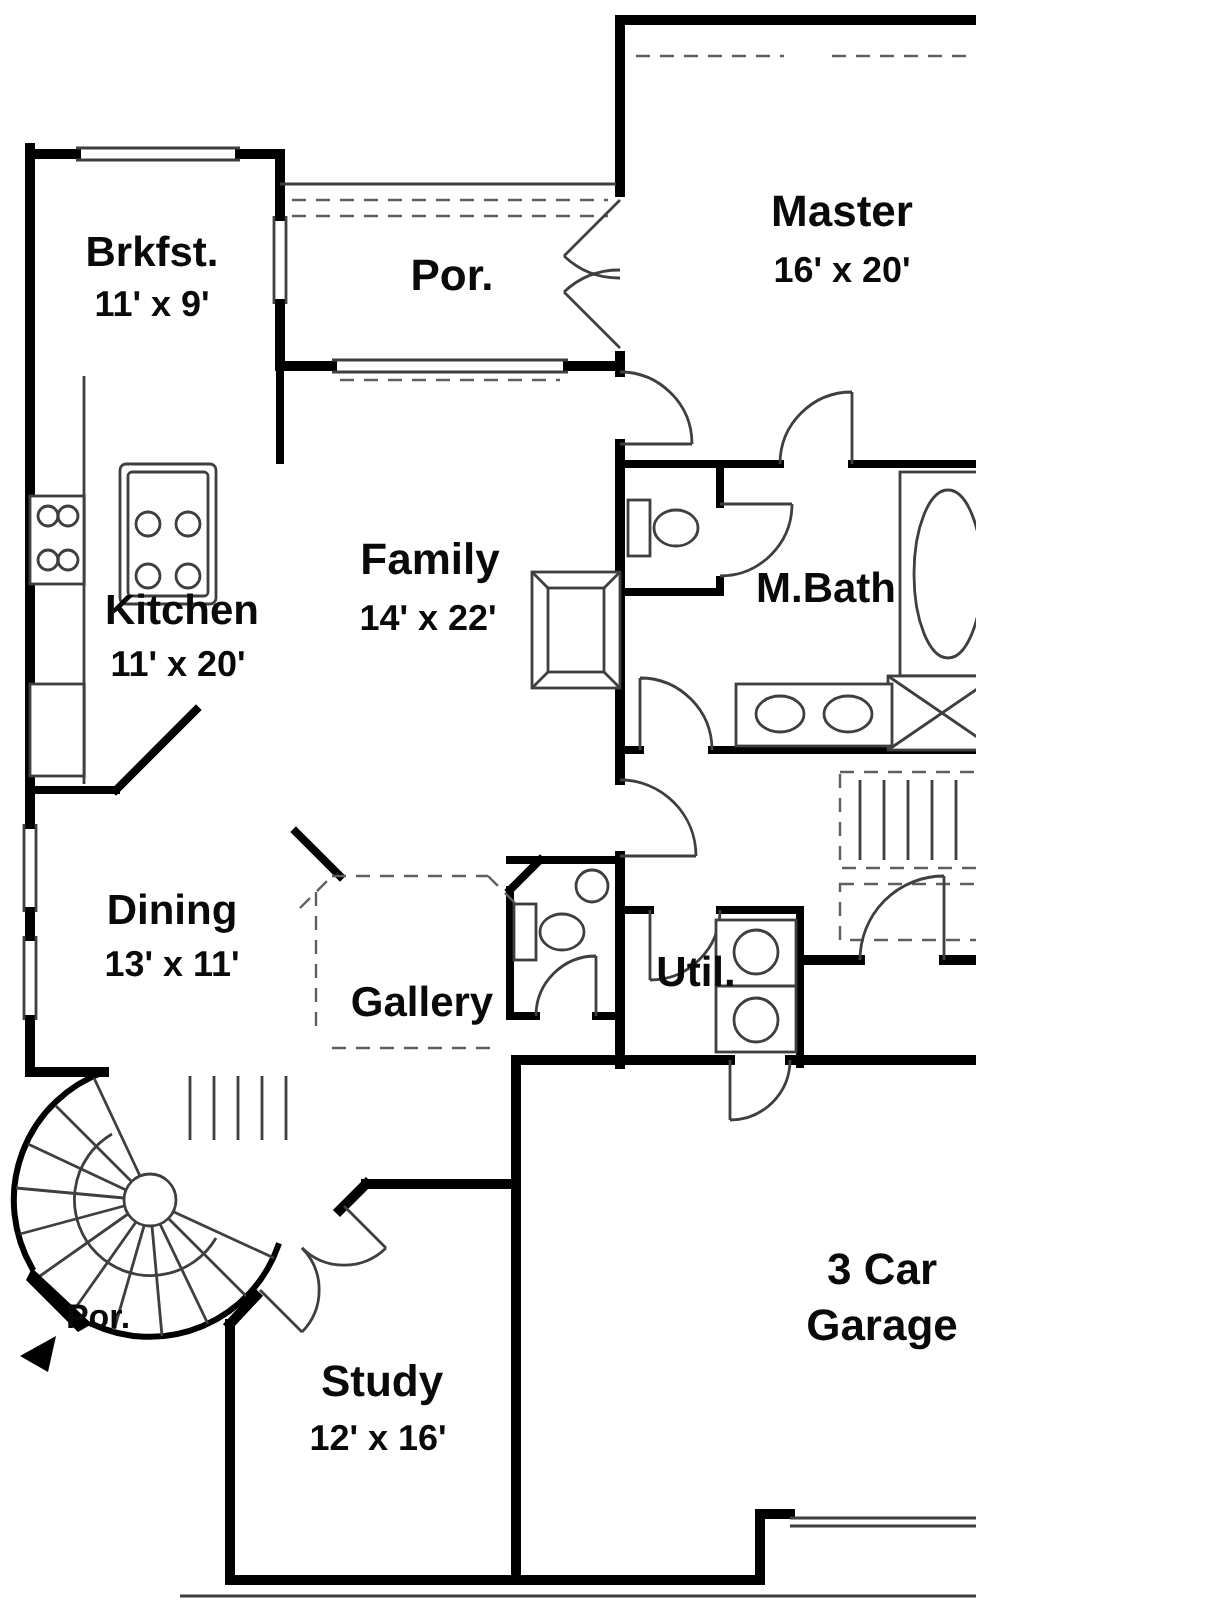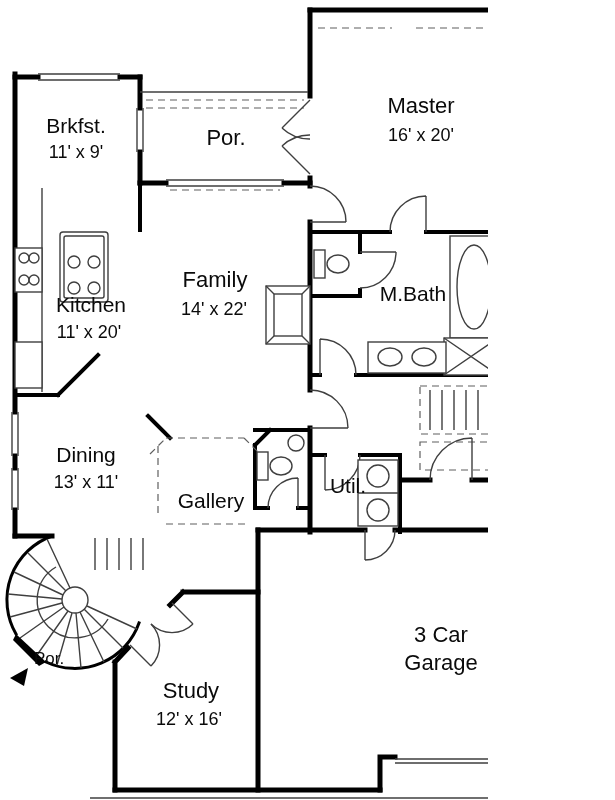--- a/index.html
+++ b/index.html
@@ -1,17 +1,17 @@
 <!DOCTYPE html>
 <html style="--wall: #000000; --line: #3f3f3f; --dash: #5f5f5f; --background: #ffffff; --text: #0a0a0a;"><head>
 <meta charset="utf-8">
 <style>
   html,body{margin:0;padding:0;background:#fff;}
   .plan{position:relative;width:488px;height:800px;background:var(--background,#ffffff);overflow:hidden;
-        font-family:"Liberation Sans","DejaVu Sans",sans-serif;}
+        font-family:"Liberation Sans","DejaVu Sans",sans-serif;font-weight:bold;}
   svg{position:absolute;left:0;top:0;}
   
   .w  {stroke:var(--wall,#000);stroke-width:5;fill:none;stroke-linecap:square;}
   .w4 {stroke:var(--wall,#000);stroke-width:4;fill:none;stroke-linecap:square;}
   .w3 {stroke:var(--wall,#000);stroke-width:3;fill:none;stroke-linecap:square;}
   .t  {stroke:var(--line,#3f3f3f);stroke-width:1.4;fill:none;}
   .f  {stroke:var(--line,#3f3f3f);stroke-width:1.4;fill:#fff;}
   .d  {stroke:var(--dash,#5f5f5f);stroke-width:1.2;fill:none;stroke-dasharray:7 5;}
   .blk{fill:var(--wall,#000);stroke:none;}
   text{fill:var(--text,#0a0a0a);text-anchor:middle;}

